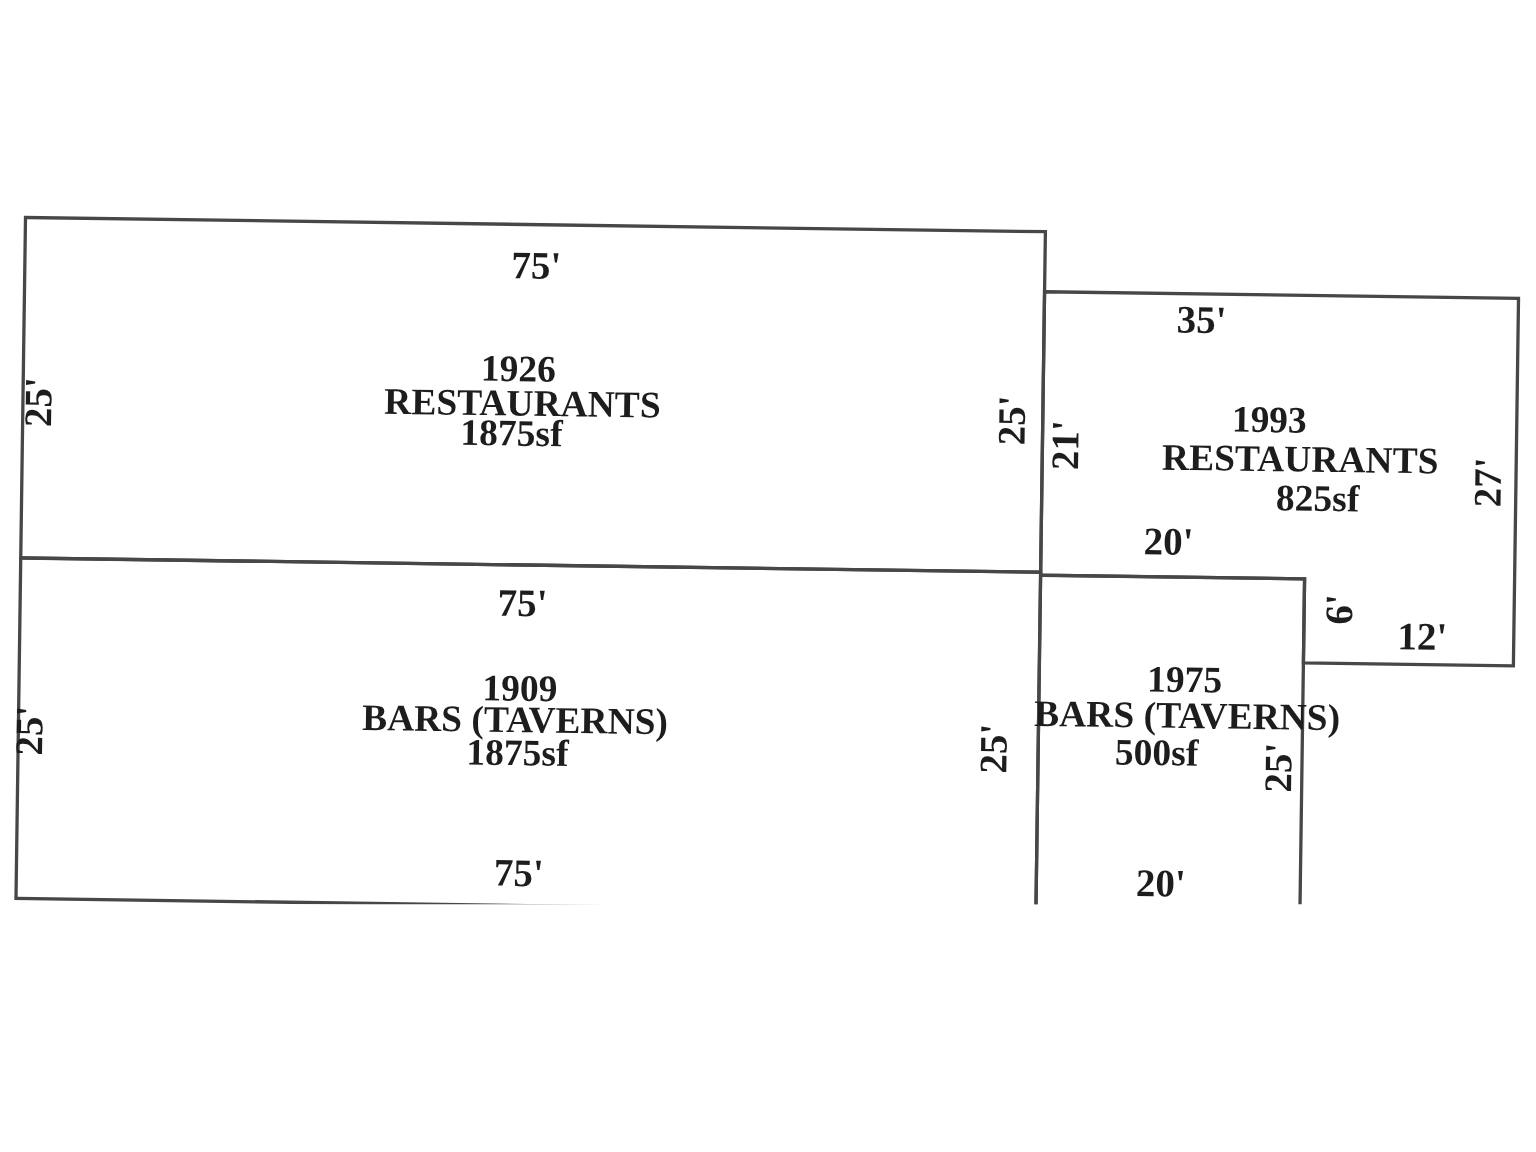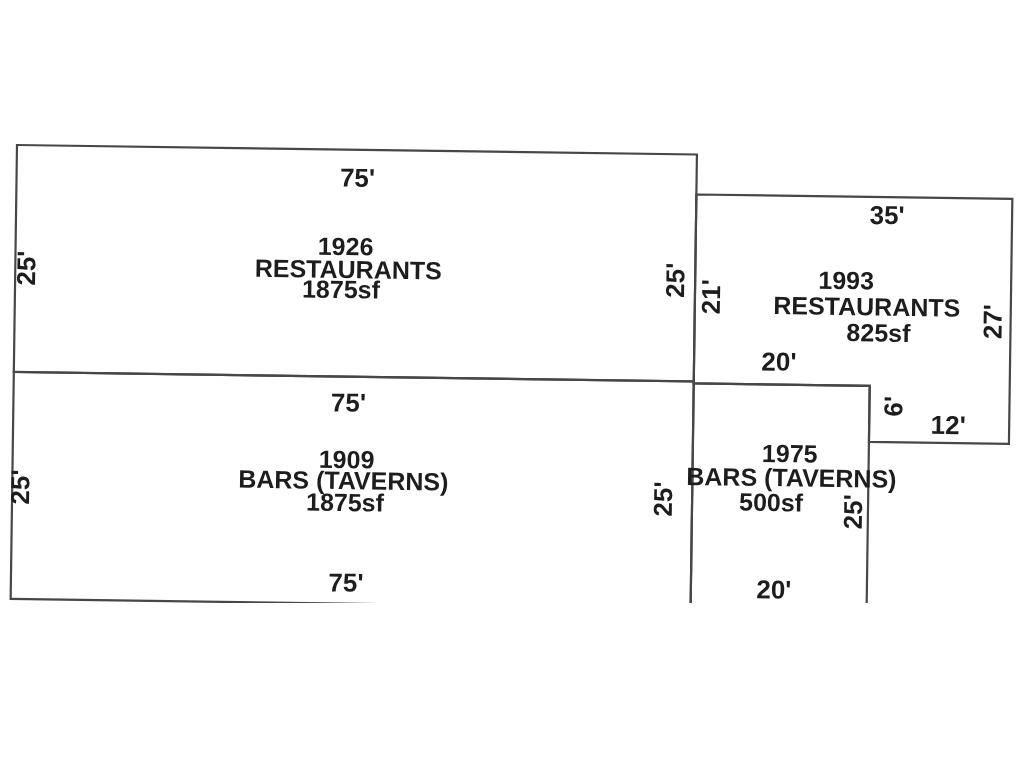--- a/index.html
+++ b/index.html
@@ -6,21 +6,21 @@
     margin: 0;
     padding: 0;
     background: #ffffff;
   }
   .canvas {
     position: relative;
     width: 1024px;
     height: 603px;
     background: #ffffff;
     overflow: hidden;
-    font-family: Liberation Sans, sans-serif;
+    font-family: Liberation Serif, serif;
   }
   .plan {
     position: absolute;
     left: 0;
     top: 0;
     width: 1024px;
     height: 768px;
     transform: rotate(0.8deg);
     transform-origin: 17px 145px;
   }
@@ -61,21 +61,21 @@
       <rect x="697" y="374" width="176" height="225" fill="none" stroke="#474747" stroke-width="2.2"></rect>
     </svg>
 
     <div class="lbl dim" style="left:358px; top:173px;">75'</div>
     <div class="lbl dim v" style="left:28px;  top:268px;">25'</div>
     <div class="lbl dim v" style="left:677px; top:271px;">25'</div>
     <div class="lbl blk" style="left:347px; top:242px;">1926</div>
     <div class="lbl blk" style="left:350px; top:265px;">RESTAURANTS</div>
     <div class="lbl blk" style="left:343px; top:285px;">1875sf</div>
 
-    <div class="lbl dim" style="left:888px; top:203px;">35'</div>
+    <div class="lbl dim" style="left:802px; top:203px;">35'</div>
     <div class="lbl dim v" style="left:713px; top:287px;">21'</div>
     <div class="lbl dim v" style="left:995px; top:308px;">27'</div>
     <div class="lbl dim" style="left:782px; top:351px;">20'</div>
     <div class="lbl dim v" style="left:897px; top:394px;">6'</div>
     <div class="lbl dim" style="left:952px; top:412px;">12'</div>
     <div class="lbl blk" style="left:848px; top:269px;">1993</div>
     <div class="lbl blk" style="left:869px; top:295px;">RESTAURANTS</div>
     <div class="lbl blk" style="left:881px; top:321px;">825sf</div>
 
     <div class="lbl dim" style="left:352px; top:398px;">75'</div>

